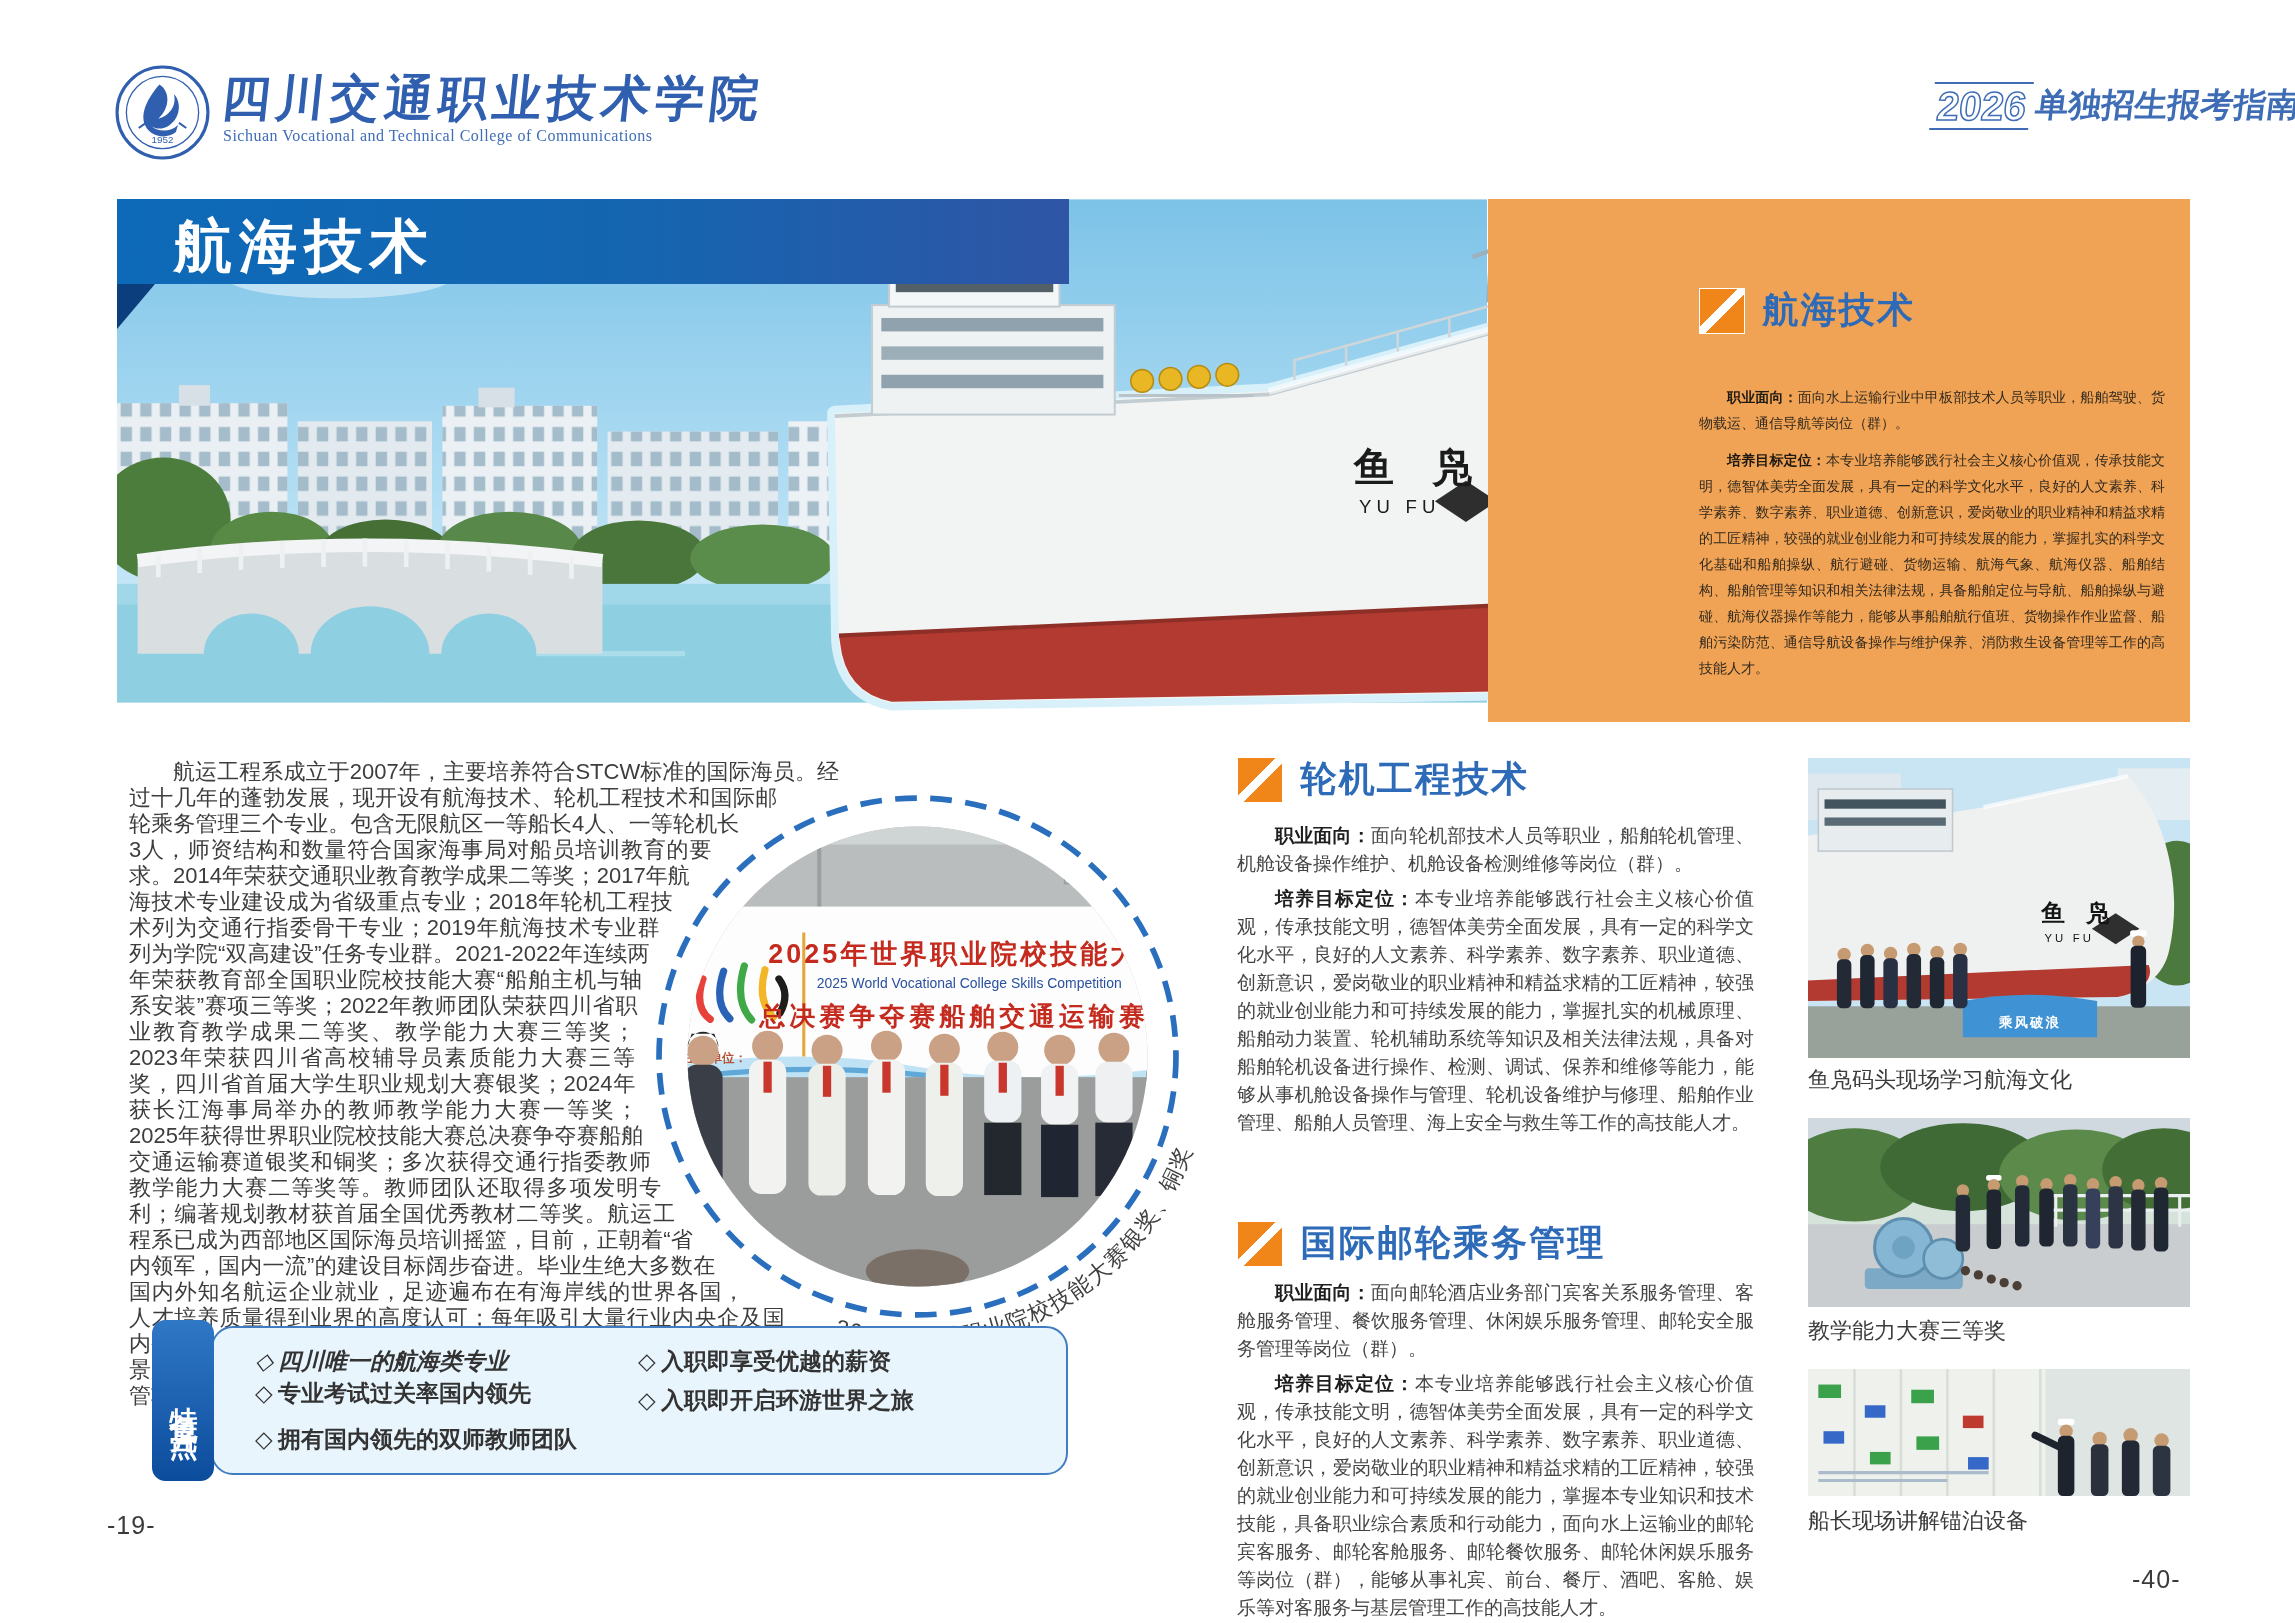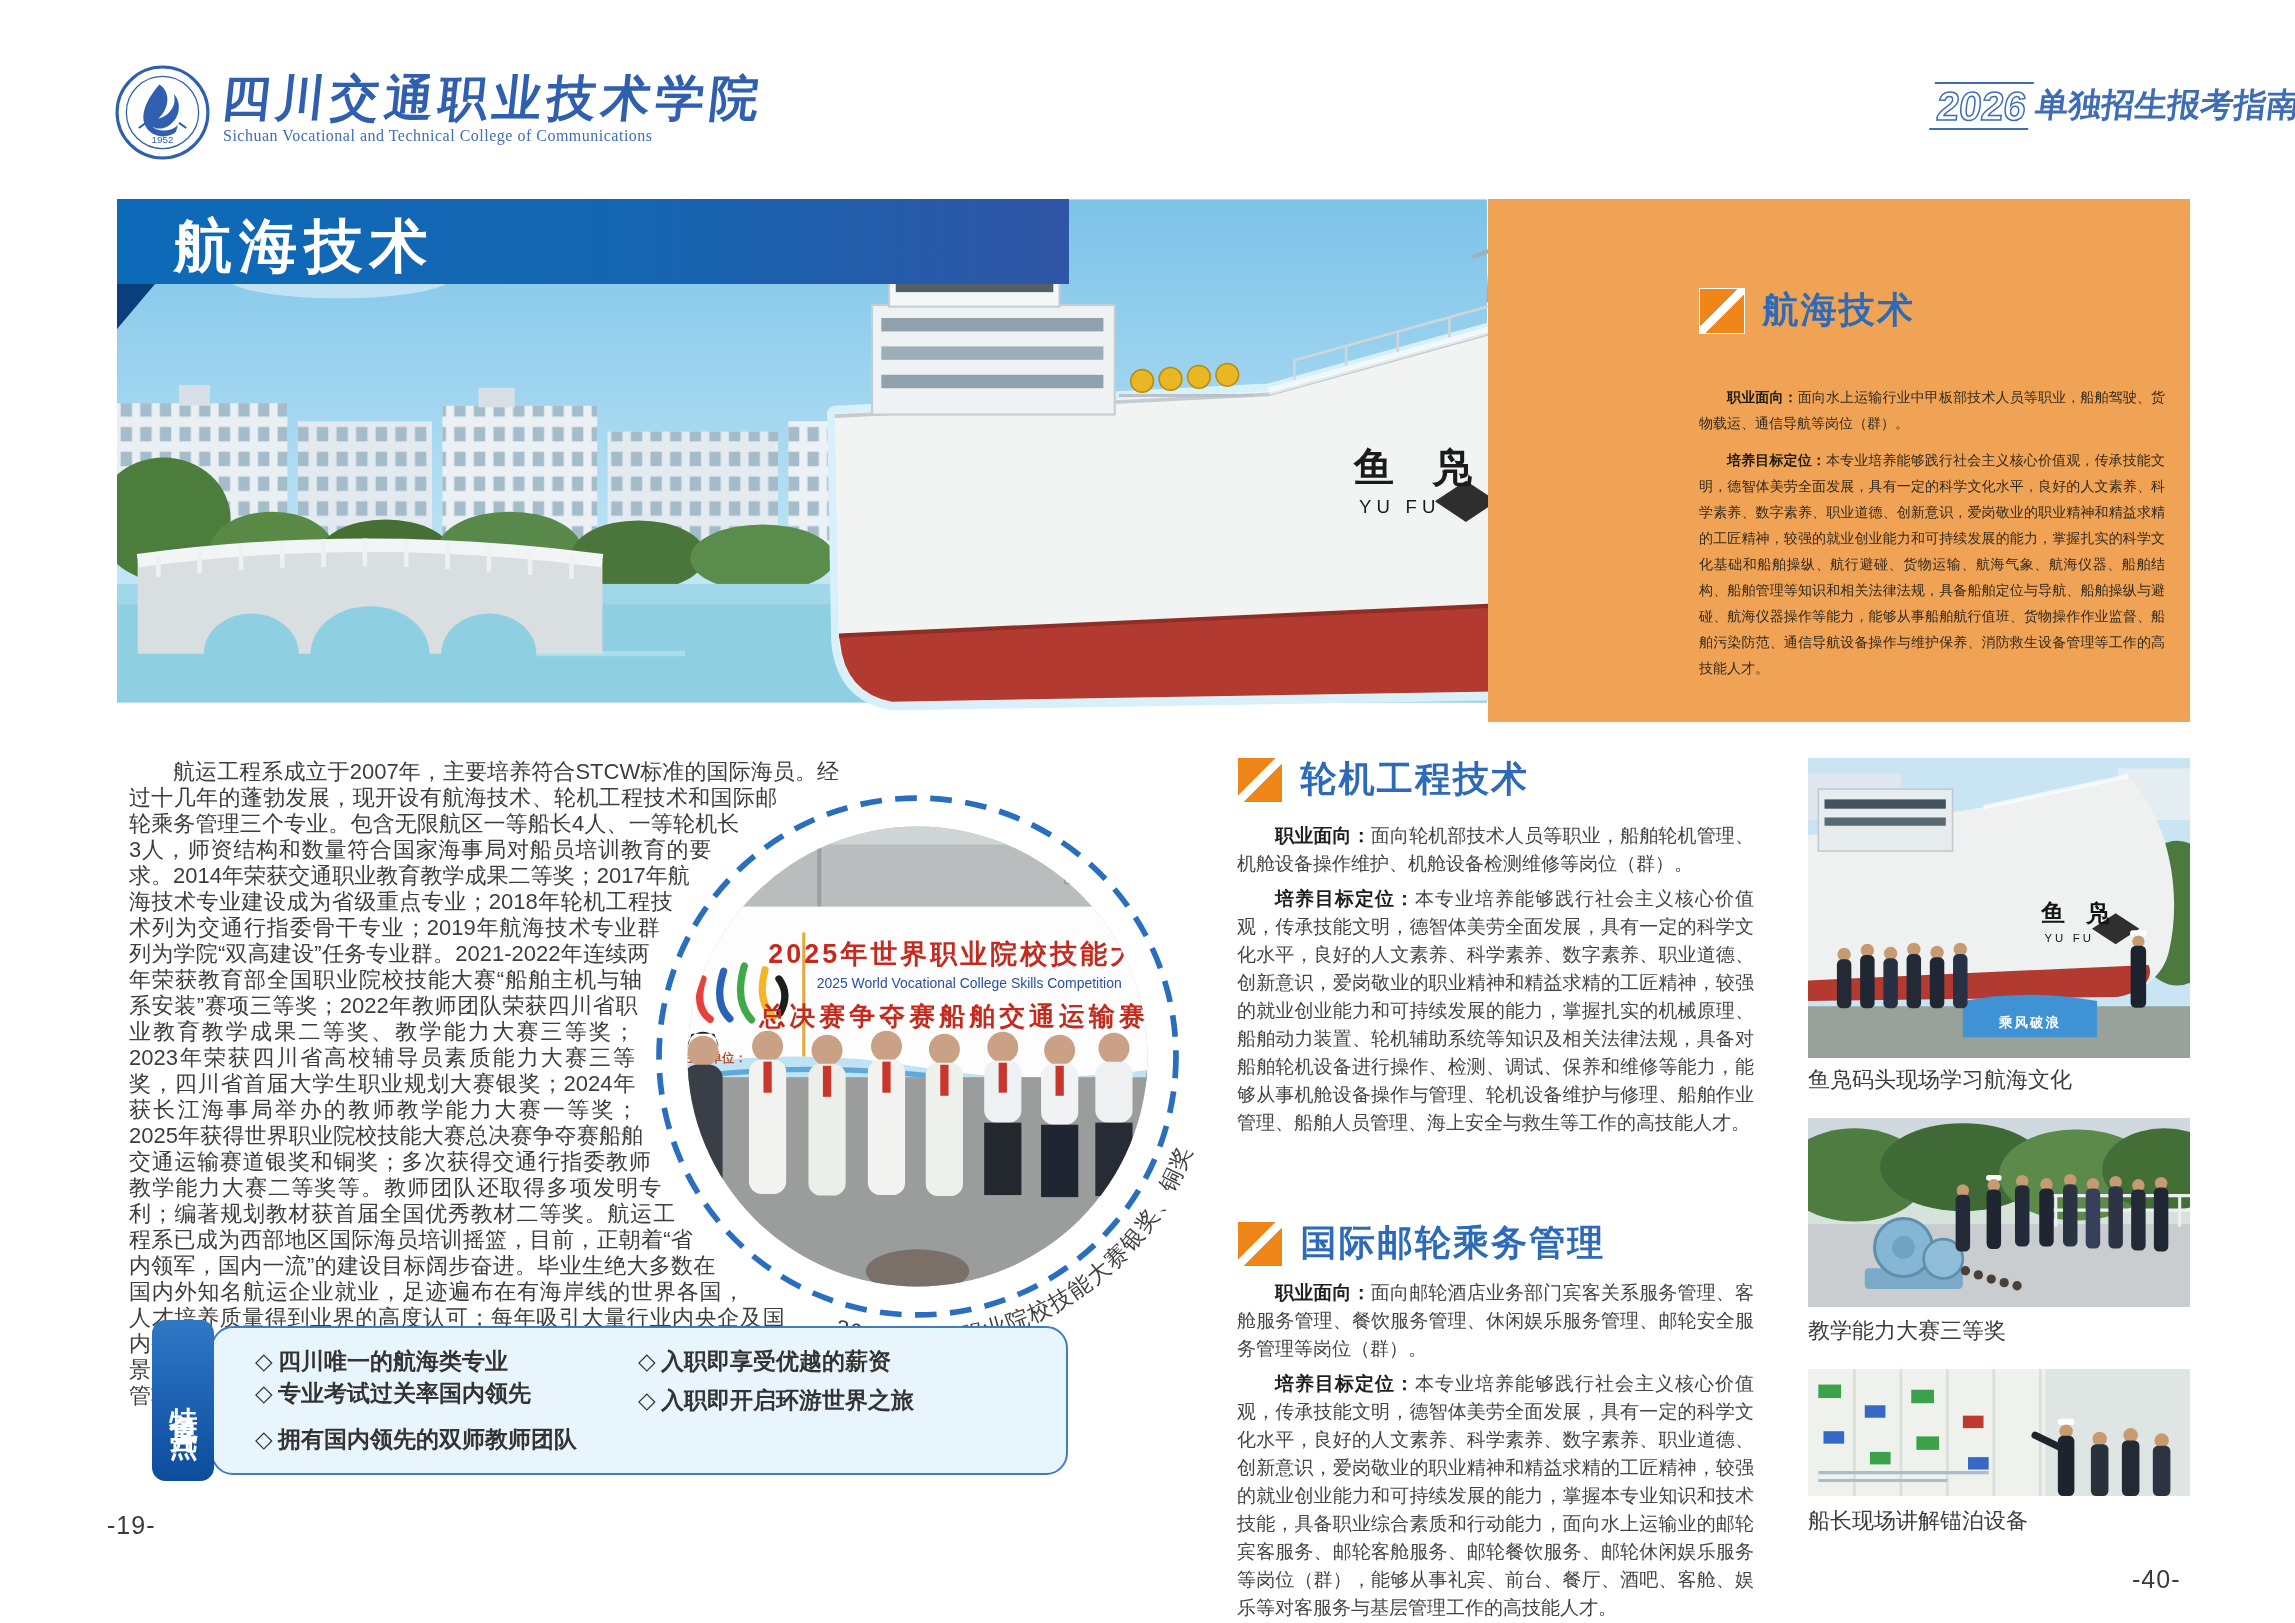--- a/index.html
+++ b/index.html
@@ -504,21 +504,21 @@
         </g>
       <g transform="translate(685,138)">
           <circle r="14" fill="#c79b72"></circle>
           <rect x="-17" y="10" width="34" height="97" rx="10" fill="#2d3441"></rect>
         </g>
     </g>
   </svg>
   <div class="abs pcaption" style="top:1506px;">船长现场讲解锚泊设备</div>
 
   <div class="abs hl-box">
-    <div class="hl-item" style="left:42px;top:17.6px;"><span class="dia">◇</span><span>四川唯一的航海类专业</span></div>
+    <div class="hl-item" style="left:42px;top:17.6px;font-style:italic;"><span class="dia">◇</span><span>四川唯一的航海类专业</span></div>
     <div class="hl-item" style="left:42px;top:50px;"><span class="dia">◇</span><span>专业考试过关率国内领先</span></div>
     <div class="hl-item" style="left:42px;top:96px;"><span class="dia">◇</span><span>拥有国内领先的双师教师团队</span></div>
     <div class="hl-item" style="left:425px;top:17.6px;"><span class="dia">◇</span><span>入职即享受优越的薪资</span></div>
     <div class="hl-item" style="left:425px;top:57px;"><span class="dia">◇</span><span>入职即开启环游世界之旅</span></div>
   </div>
   <div class="abs hl-tab">
     <span>特色亮点</span>
   </div>
 
   <div class="abs pageno" style="left:107px;top:1511px;">-19-</div>

